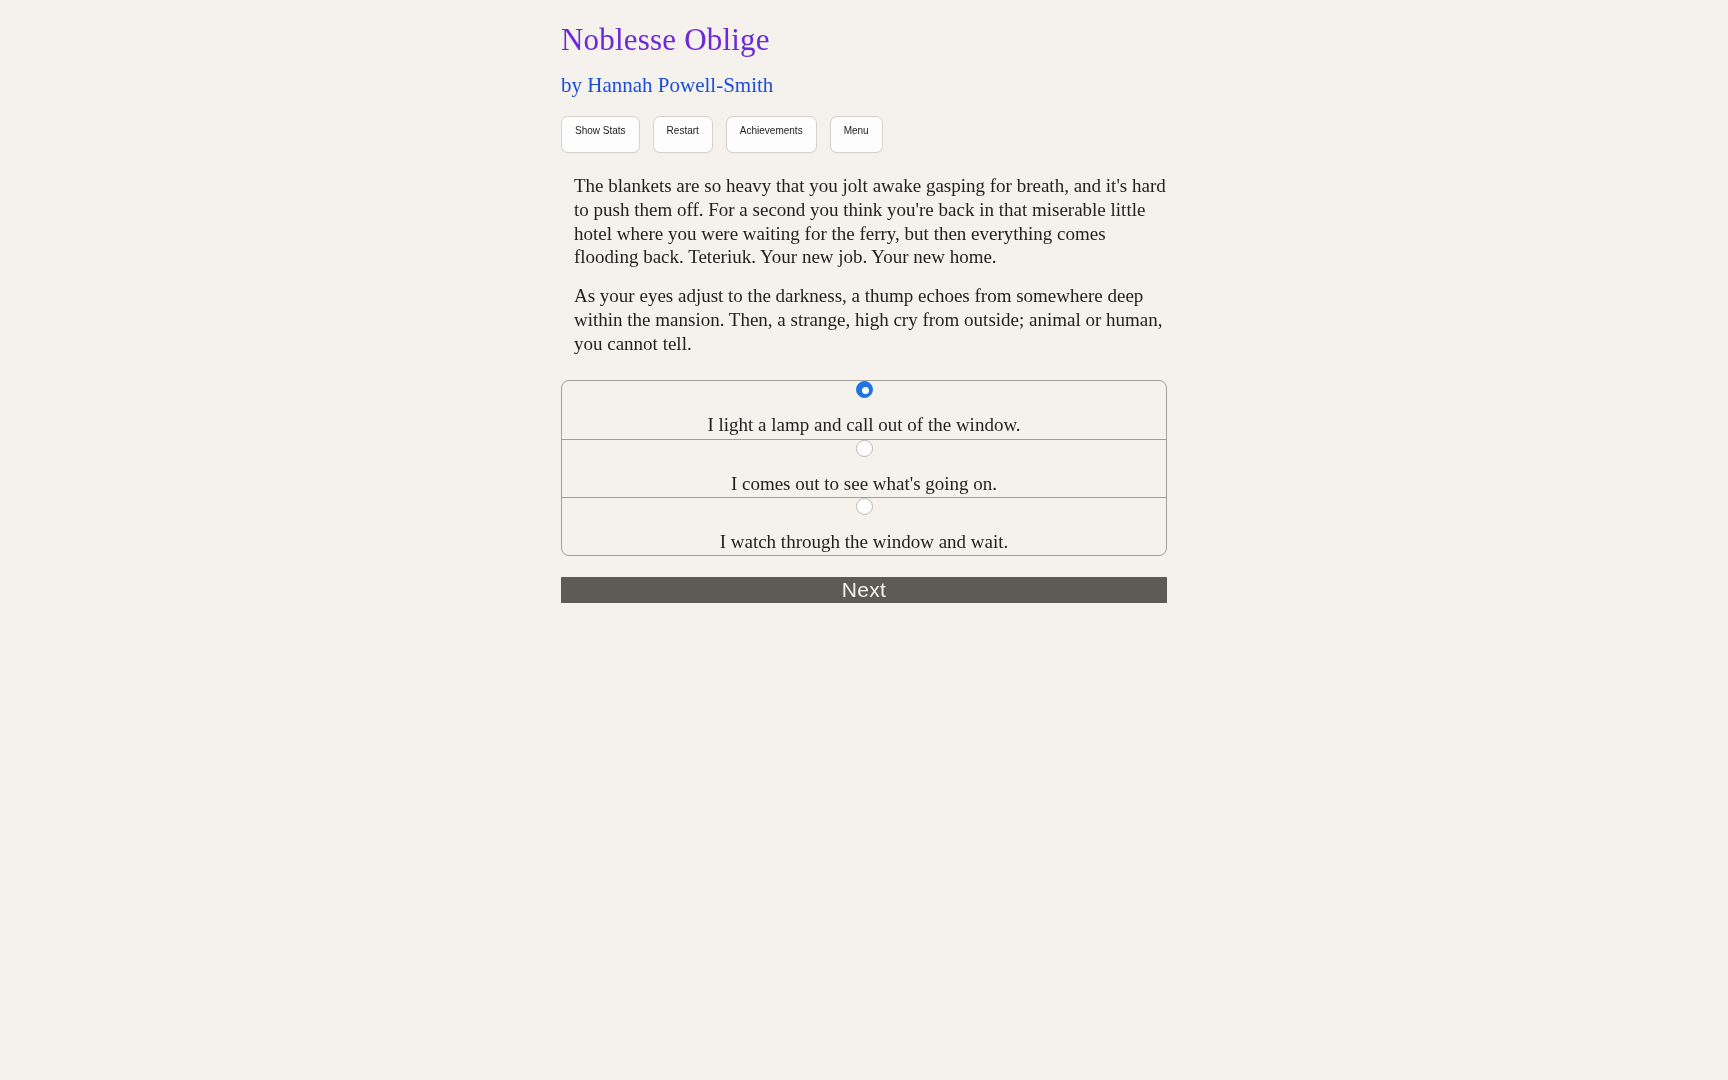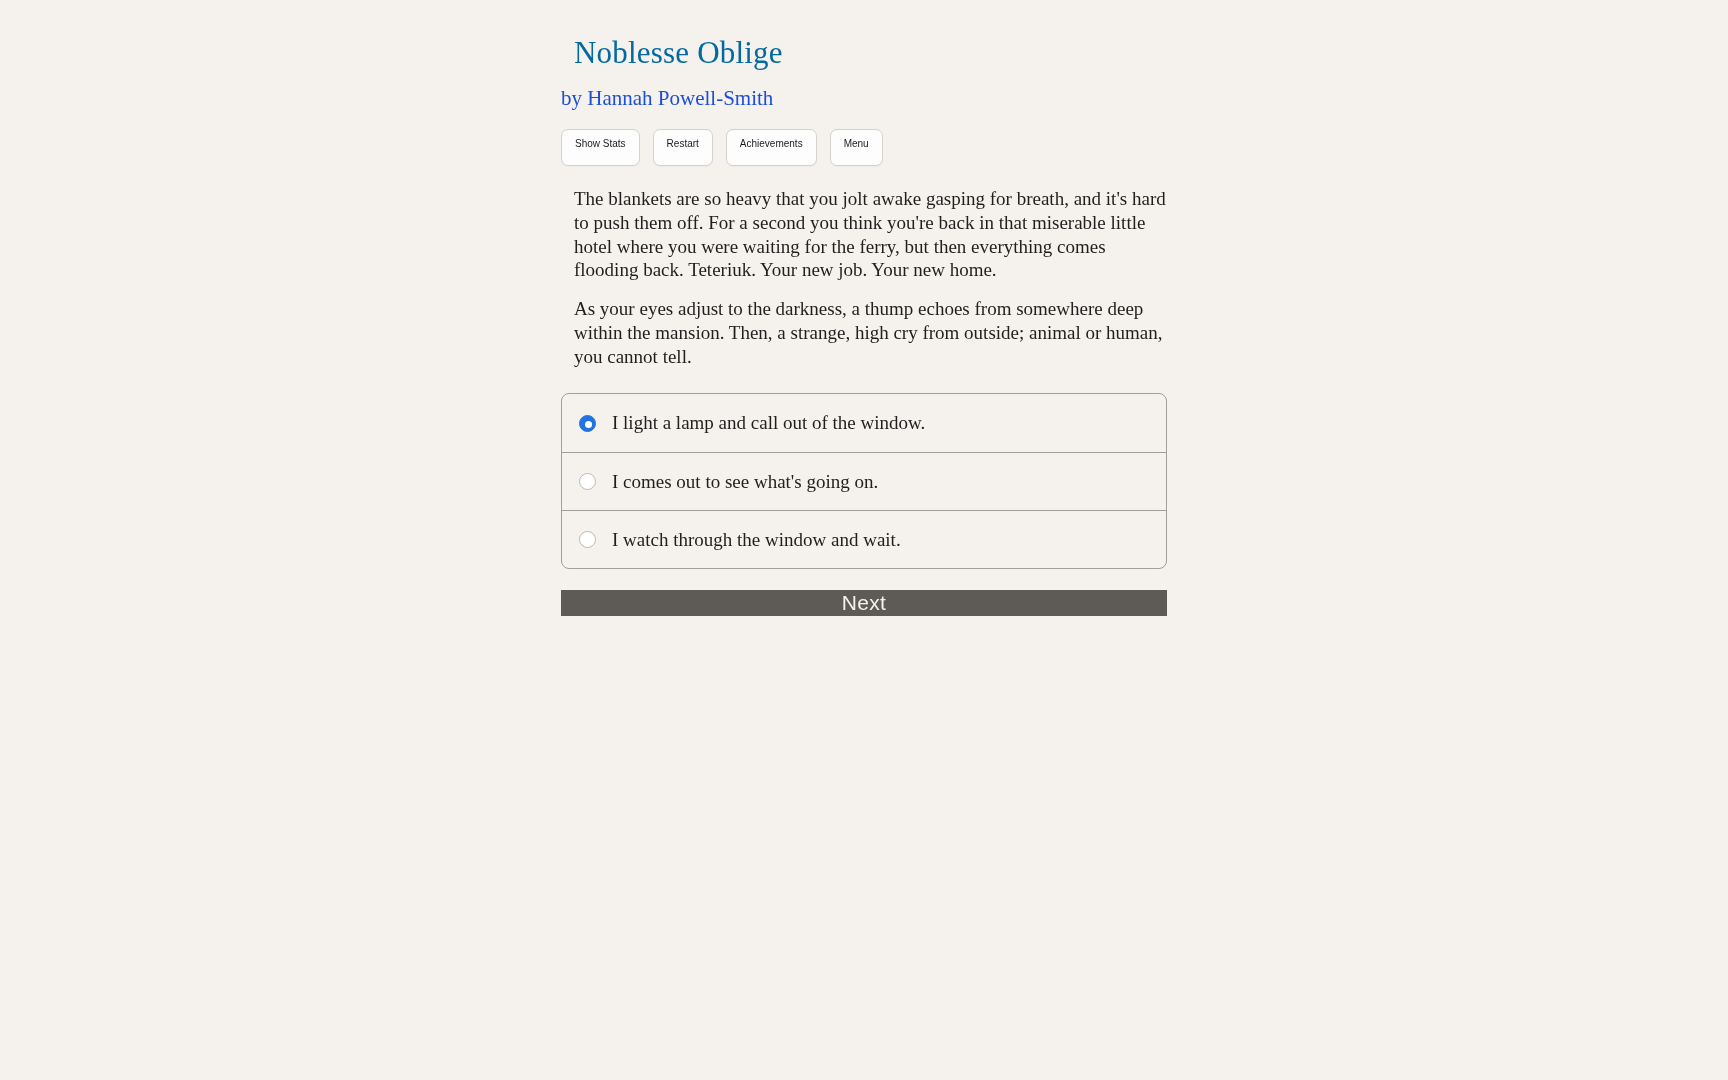--- a/index.html
+++ b/index.html
@@ -20,24 +20,24 @@
     font-family:"Liberation Serif", serif;
     color:var(--text);
     -webkit-font-smoothing:antialiased;
   }
   .content{
     width:606px;
     margin:0 auto;
     padding-top:22px;
   }
   .game-title{
-    margin:13px;
+    margin:0;
     font-size:31px;
     font-weight:400;
-    color:#0369a1;
+    color:#6d28d9;
     letter-spacing:0.2px;
   }
   .byline{
     margin:15px 0 0 0;
     font-size:21px;
     color:#1d4ed8;
   }
   .toolbar{
     display:flex;
     gap:13px;
@@ -70,20 +70,21 @@
     background:transparent;
     overflow:hidden;
   }
   .choice{
     display:flex;
     align-items:center;
     gap:16px;
     height:58px;
     padding:0 17px;
     cursor:pointer;
+    flex-direction:column;
   }
   .choice + .choice{border-top:1px solid var(--box-border);}
   .radio{
     width:17px;height:17px;
     border-radius:50%;
     background:#ffffff;
     border:1px solid #bcb8b1;
     position:relative;
     flex:none;
   }

